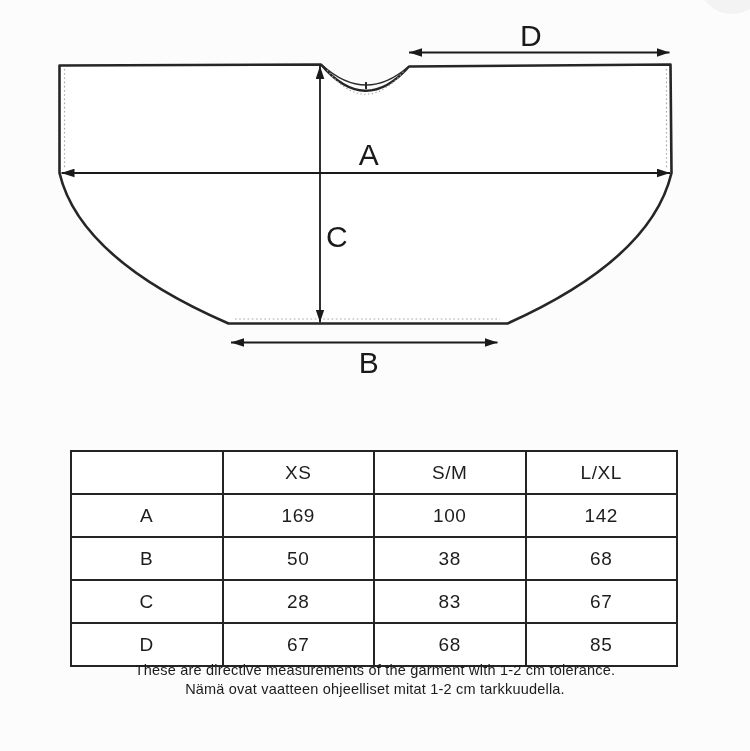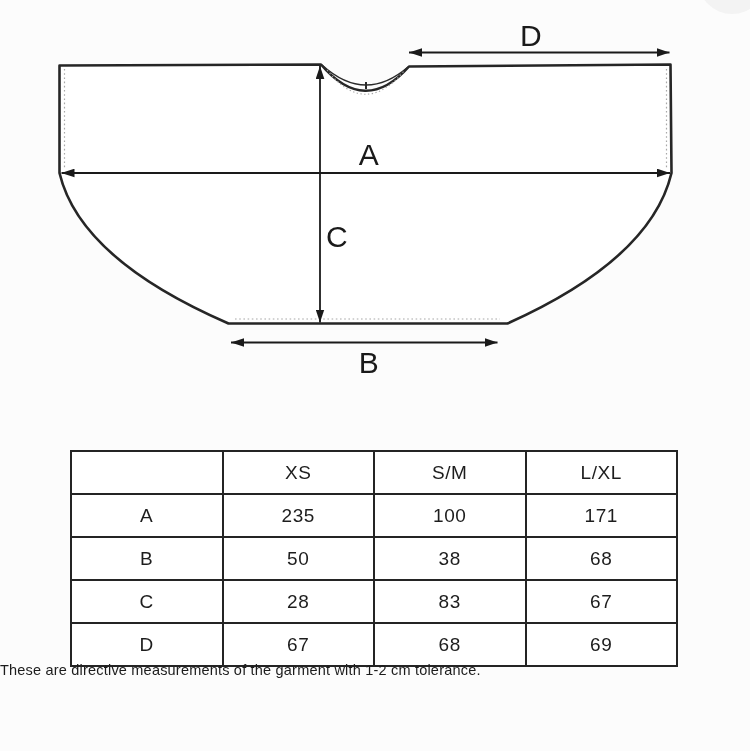--- a/index.html
+++ b/index.html
@@ -44,20 +44,21 @@
     letter-spacing: 0.6px;
     color: #1d1d1d;
     padding: 1px;
   }
 
   .caption {
     position: absolute;
     left: 0;
     right: 0;
     top: 661px;
+    text-align: center;
     font-size: 14.5px;
     line-height: 19px;
     letter-spacing: 0.2px;
     color: #1c1c1c;
   }
 </style>
 </head>
 <body>
 
 <div class="stage">
@@ -105,42 +106,43 @@
   <table class="size-table">
     <tbody>
       <tr>
         <th></th>
         <th>XS</th>
         <th>S/M</th>
         <th>L/XL</th>
       </tr>
       <tr>
         <td>A</td>
-        <td>235</td>
+        <td>169</td>
         <td>100</td>
-        <td>171</td>
+        <td>142</td>
       </tr>
       <tr>
         <td>B</td>
         <td>50</td>
         <td>38</td>
         <td>68</td>
       </tr>
       <tr>
         <td>C</td>
         <td>28</td>
         <td>83</td>
         <td>67</td>
       </tr>
       <tr>
         <td>D</td>
         <td>67</td>
         <td>68</td>
-        <td>69</td>
+        <td>85</td>
       </tr>
     </tbody>
   </table>
 
   <div class="caption">
     <div>These are directive measurements of the garment with 1-2 cm tolerance.</div>
+    <div>Nämä ovat vaatteen ohjeelliset mitat 1-2 cm tarkkuudella.</div>
   </div>
 
 </div>
 
 </body></html>

